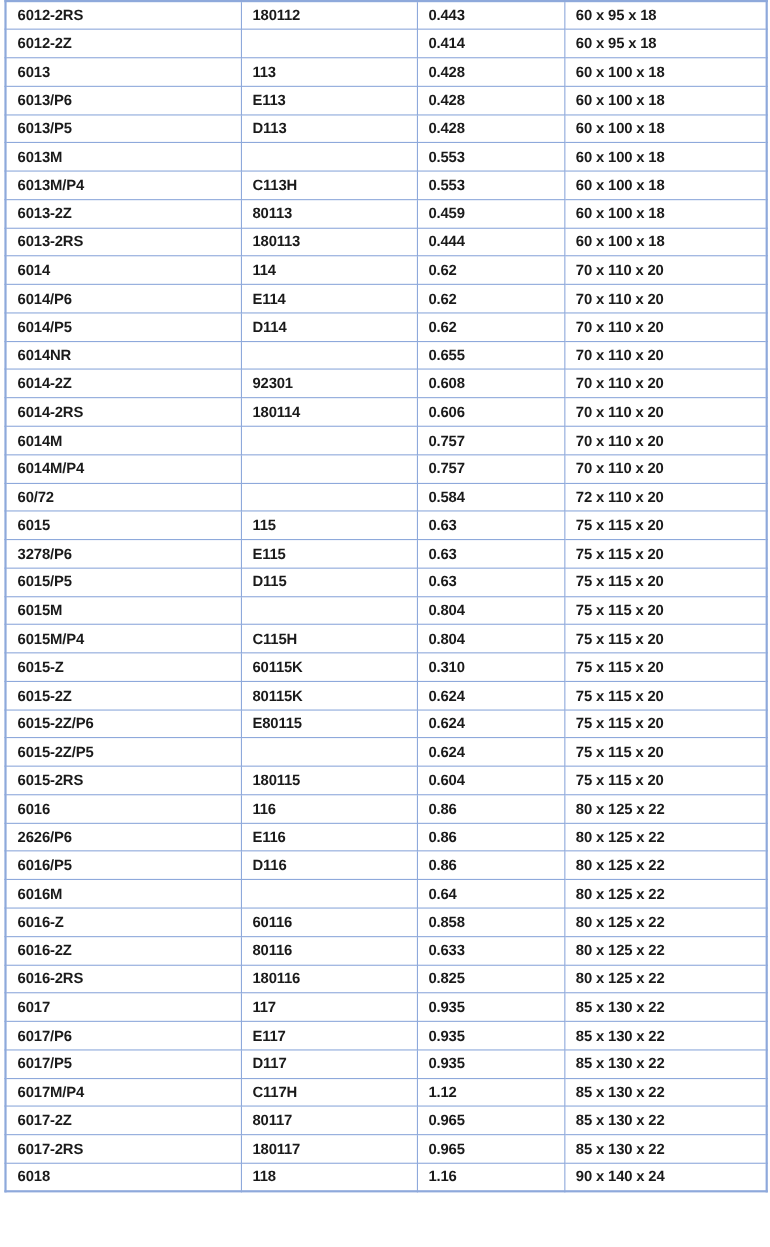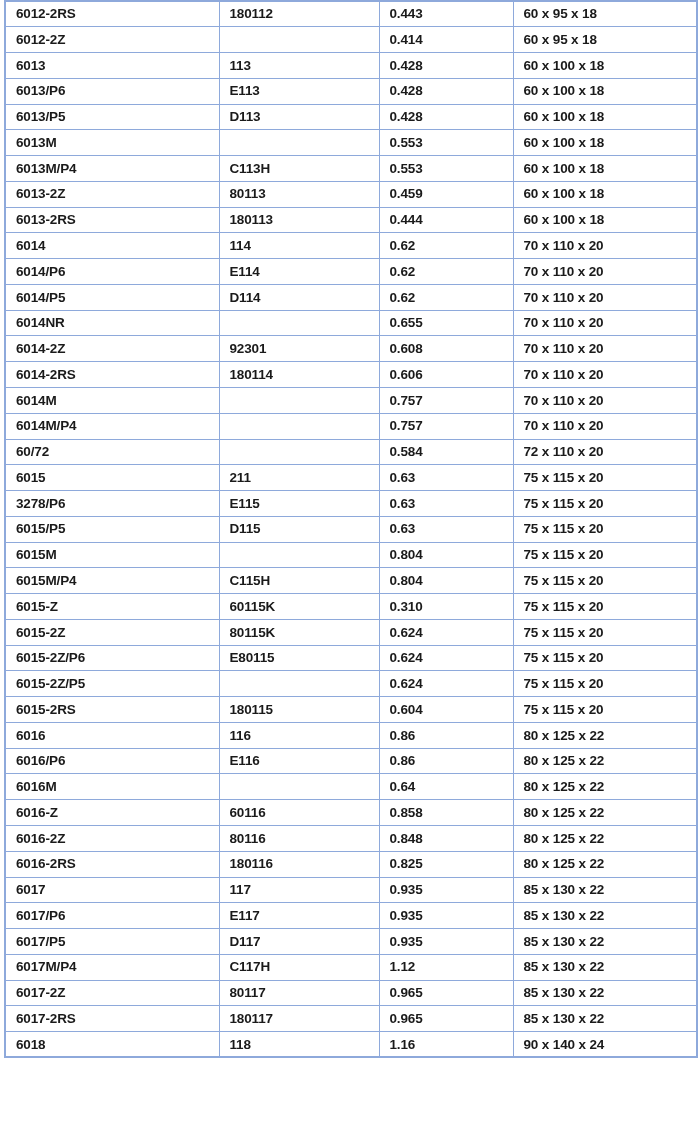--- a/index.html
+++ b/index.html
@@ -165,21 +165,21 @@
           <td>70 x 110 x 20</td>
         </tr>
         <tr>
           <td>60/72</td>
           <td class="cell-empty"></td>
           <td>0.584</td>
           <td>72 x 110 x 20</td>
         </tr>
         <tr>
           <td>6015</td>
-          <td>211</td>
+          <td>115</td>
           <td>0.63</td>
           <td>75 x 115 x 20</td>
         </tr>
         <tr>
           <td>3278/P6</td>
           <td>E115</td>
           <td>0.63</td>
           <td>75 x 115 x 20</td>
         </tr>
         <tr>
@@ -230,41 +230,47 @@
           <td>0.604</td>
           <td>75 x 115 x 20</td>
         </tr>
         <tr>
           <td>6016</td>
           <td>116</td>
           <td>0.86</td>
           <td>80 x 125 x 22</td>
         </tr>
         <tr>
-          <td>6016/P6</td>
+          <td>2626/P6</td>
           <td>E116</td>
+          <td>0.86</td>
+          <td>80 x 125 x 22</td>
+        </tr>
+        <tr>
+          <td>6016/P5</td>
+          <td>D116</td>
           <td>0.86</td>
           <td>80 x 125 x 22</td>
         </tr>
         <tr>
           <td>6016M</td>
           <td class="cell-empty"></td>
           <td>0.64</td>
           <td>80 x 125 x 22</td>
         </tr>
         <tr>
           <td>6016-Z</td>
           <td>60116</td>
           <td>0.858</td>
           <td>80 x 125 x 22</td>
         </tr>
         <tr>
           <td>6016-2Z</td>
           <td>80116</td>
-          <td>0.848</td>
+          <td>0.633</td>
           <td>80 x 125 x 22</td>
         </tr>
         <tr>
           <td>6016-2RS</td>
           <td>180116</td>
           <td>0.825</td>
           <td>80 x 125 x 22</td>
         </tr>
         <tr>
           <td>6017</td>

